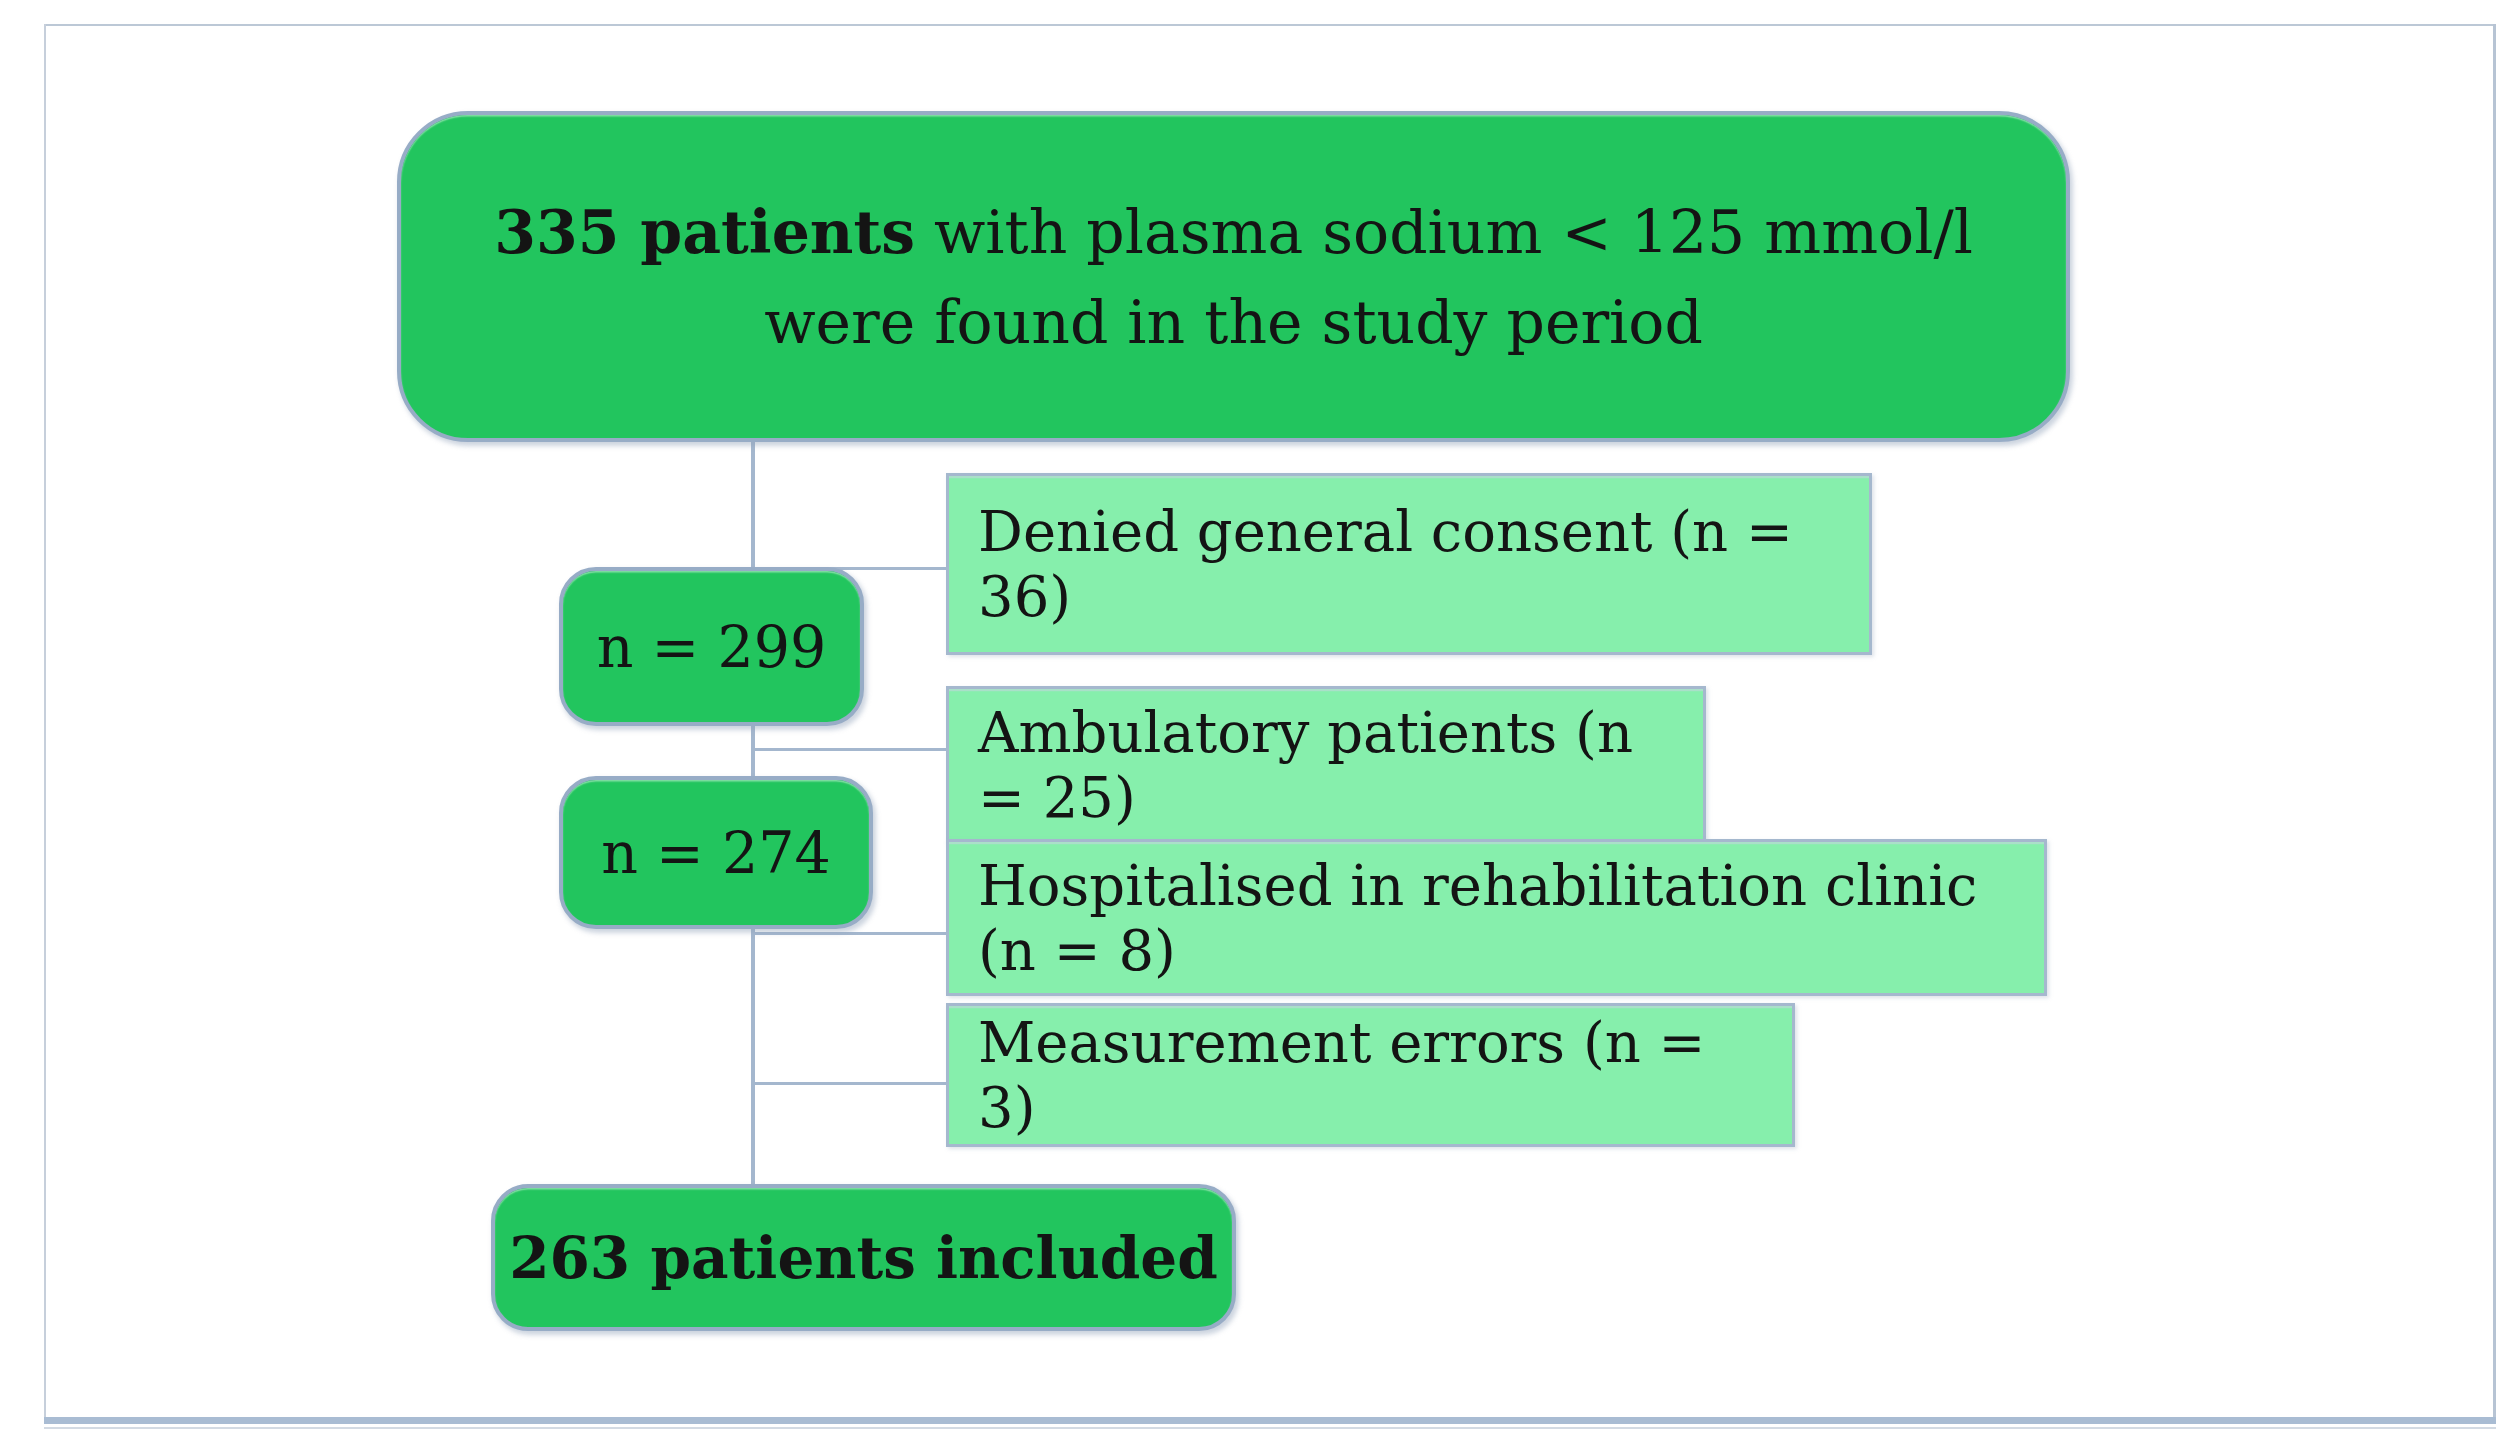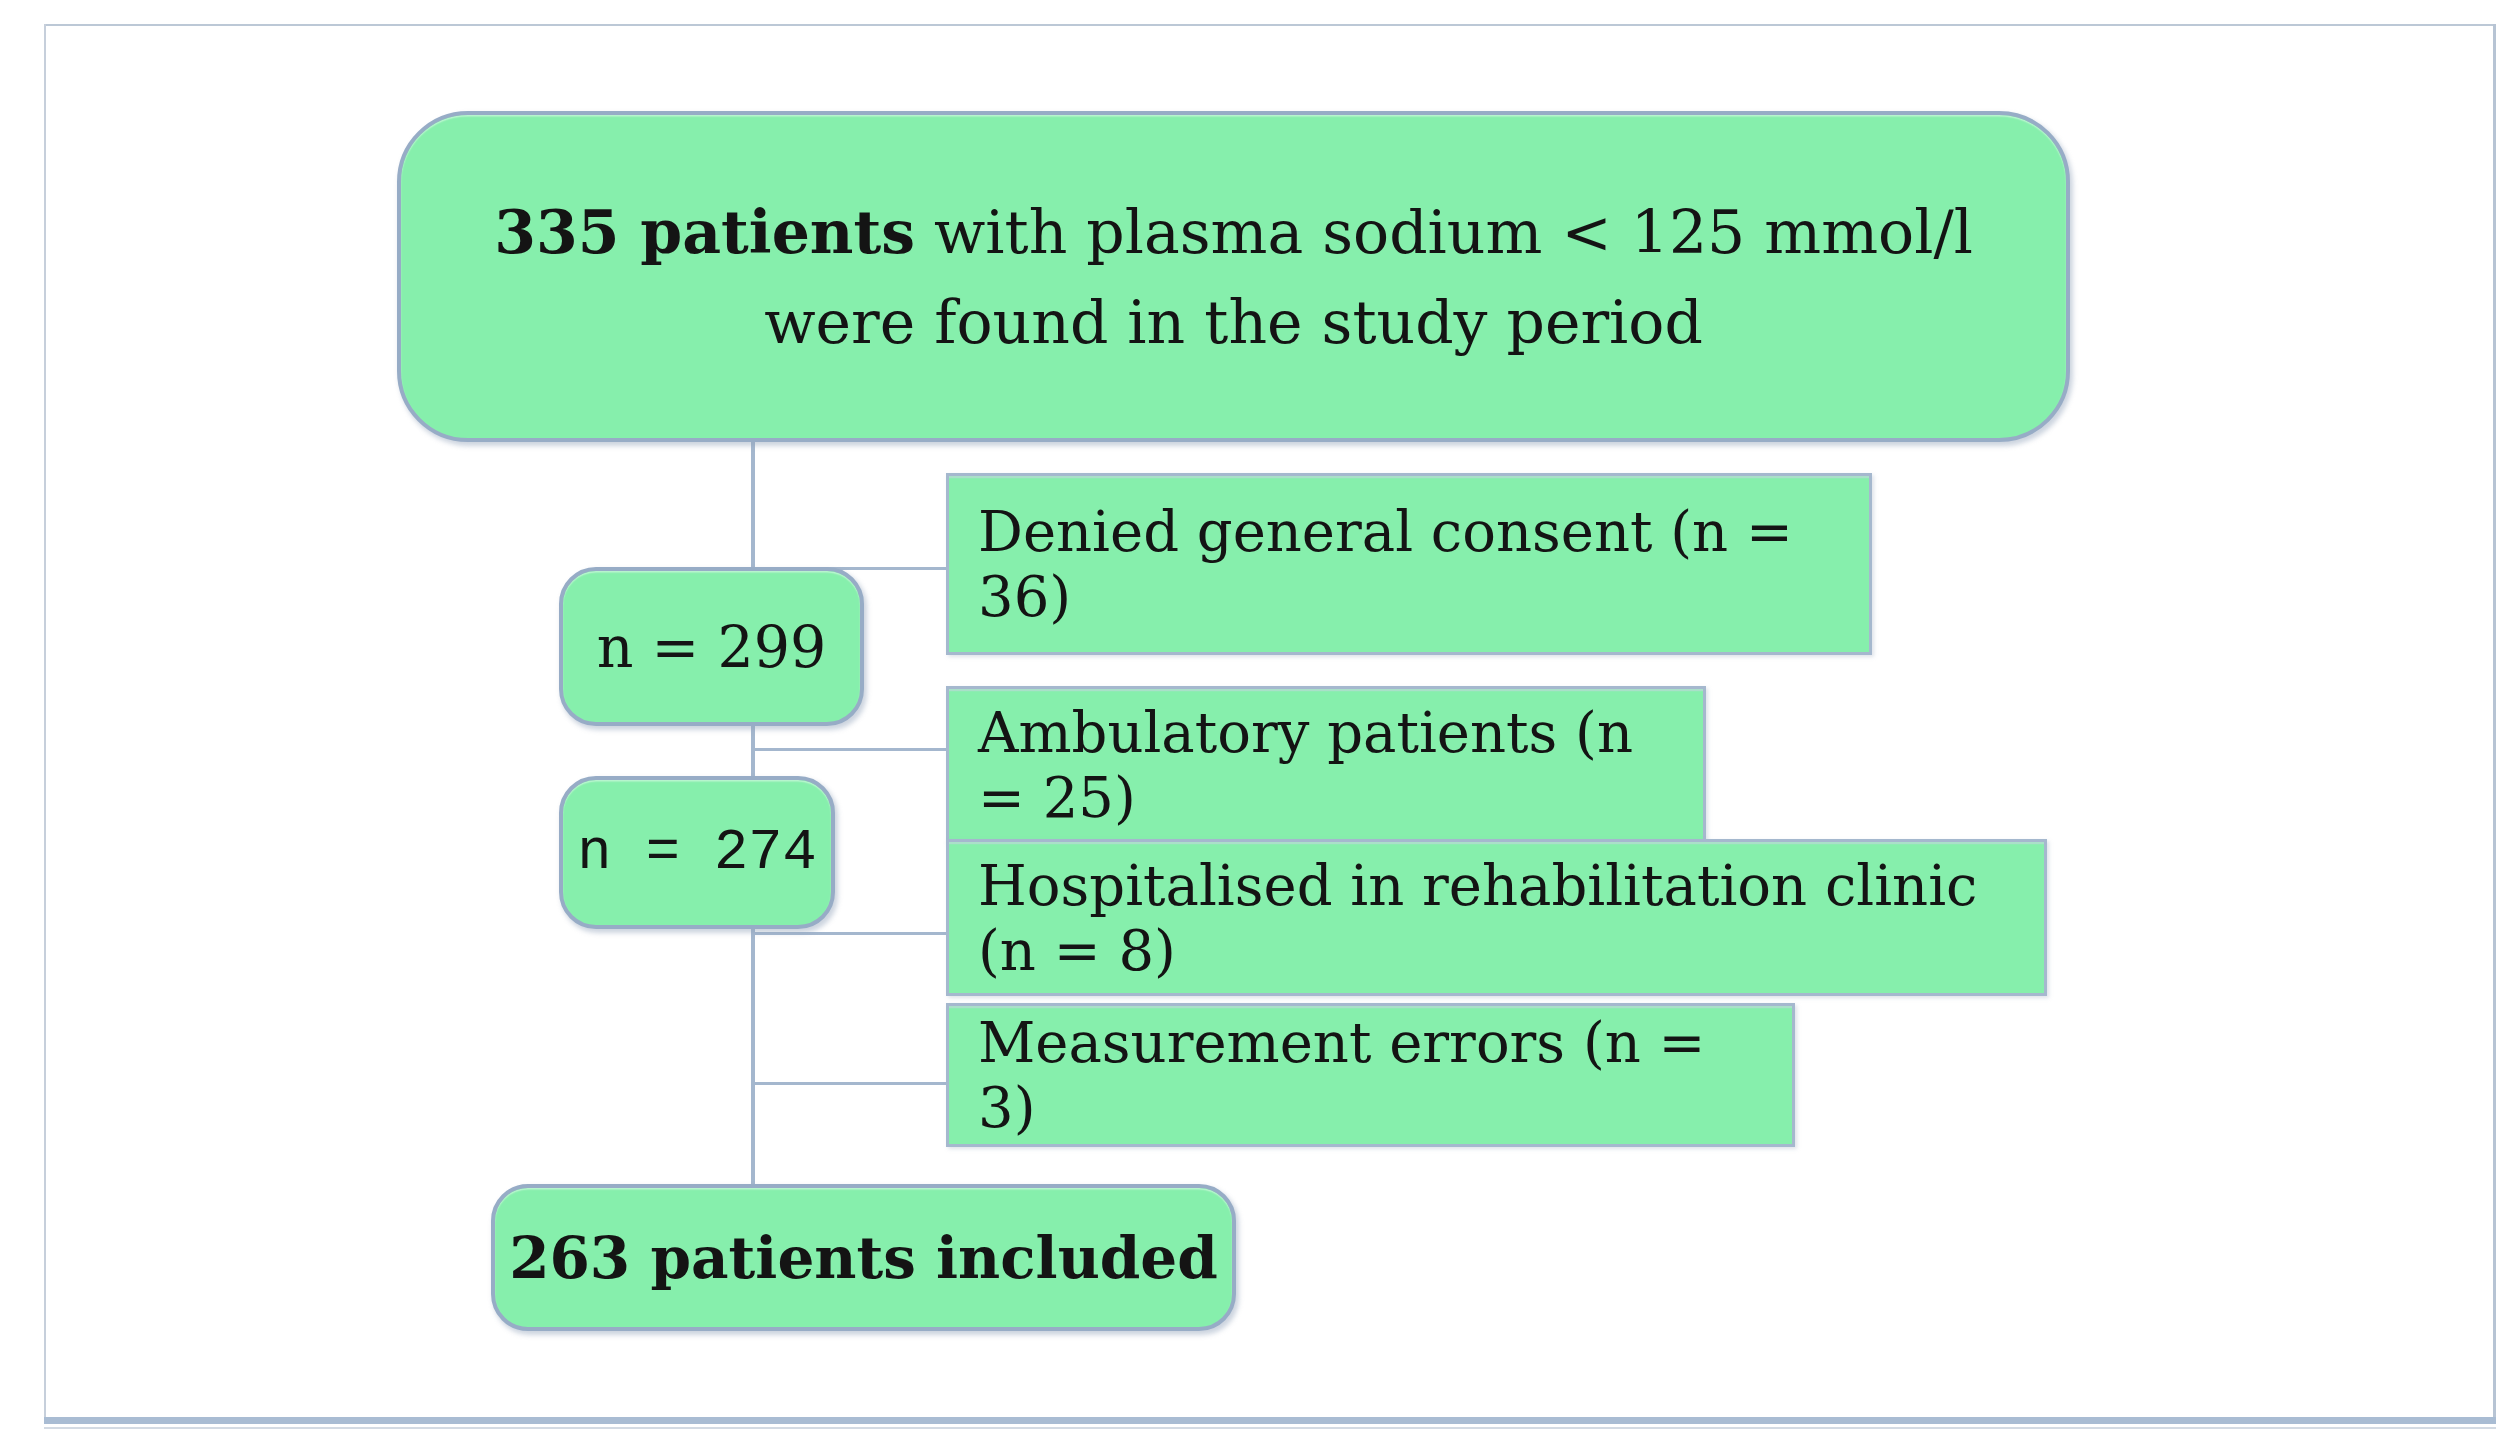--- a/index.html
+++ b/index.html
@@ -34,21 +34,21 @@
   .conn-4 { top: 1082px; }
 
   
   .box {
     position: absolute;
     box-sizing: border-box;
     display: flex;
     align-items: center;
   }
   .gray {
-    background: #86efac;
+    background: #22c55e;
     border: 4.6px solid #97acc6;
     box-shadow: 2.3px 3.8px 5.4px rgba(141, 159, 183, 0.45),
                 inset 0 1.5px 1.5px rgba(255,255,255,0.45);
     justify-content: center;
     text-align: center;
   }
   .white {
     background: #86efac;
     border: 3.8px solid #a5b8ce;
     box-shadow: 1.5px 2.3px 3.8px rgba(160, 175, 195, 0.35),
@@ -61,21 +61,21 @@
     left: 397px; top: 111px; width: 1673px; height: 331px;
     border-radius: 71px;
     justify-content: center;
     padding: 0 73px;
     font-size: 60px;
     line-height: 1.5;
     text-align: center;
   }
   .n-box { border-radius: 37px; font-size: 57px; }
   .n-box-1 { left: 559px; top: 567px;  width: 305px; height: 159px; }
-  .n-box-2 { left: 559px; top: 776px; width: 276px; height: 153px; font-family: Liberation Mono, monospace; }
+  .n-box-2 { left: 559px; top: 776px; width: 314px; height: 153px; }
   .n-box-3 { left: 559px; top: 947px; width: 325px; height: 159px; }
   .included-box {
     left: 491px; top: 1184px; width: 745px; height: 147px;
     border-radius: 37px;
     font-size: 58px;
     font-weight: bold;
   }
   .excl { font-size: 56px; }
   .excl-1 { left: 946px; top: 473px;  width: 926px; height: 182px; }
   .excl-2 { left: 946px; top: 686px;  width: 760px; height: 157px; }

